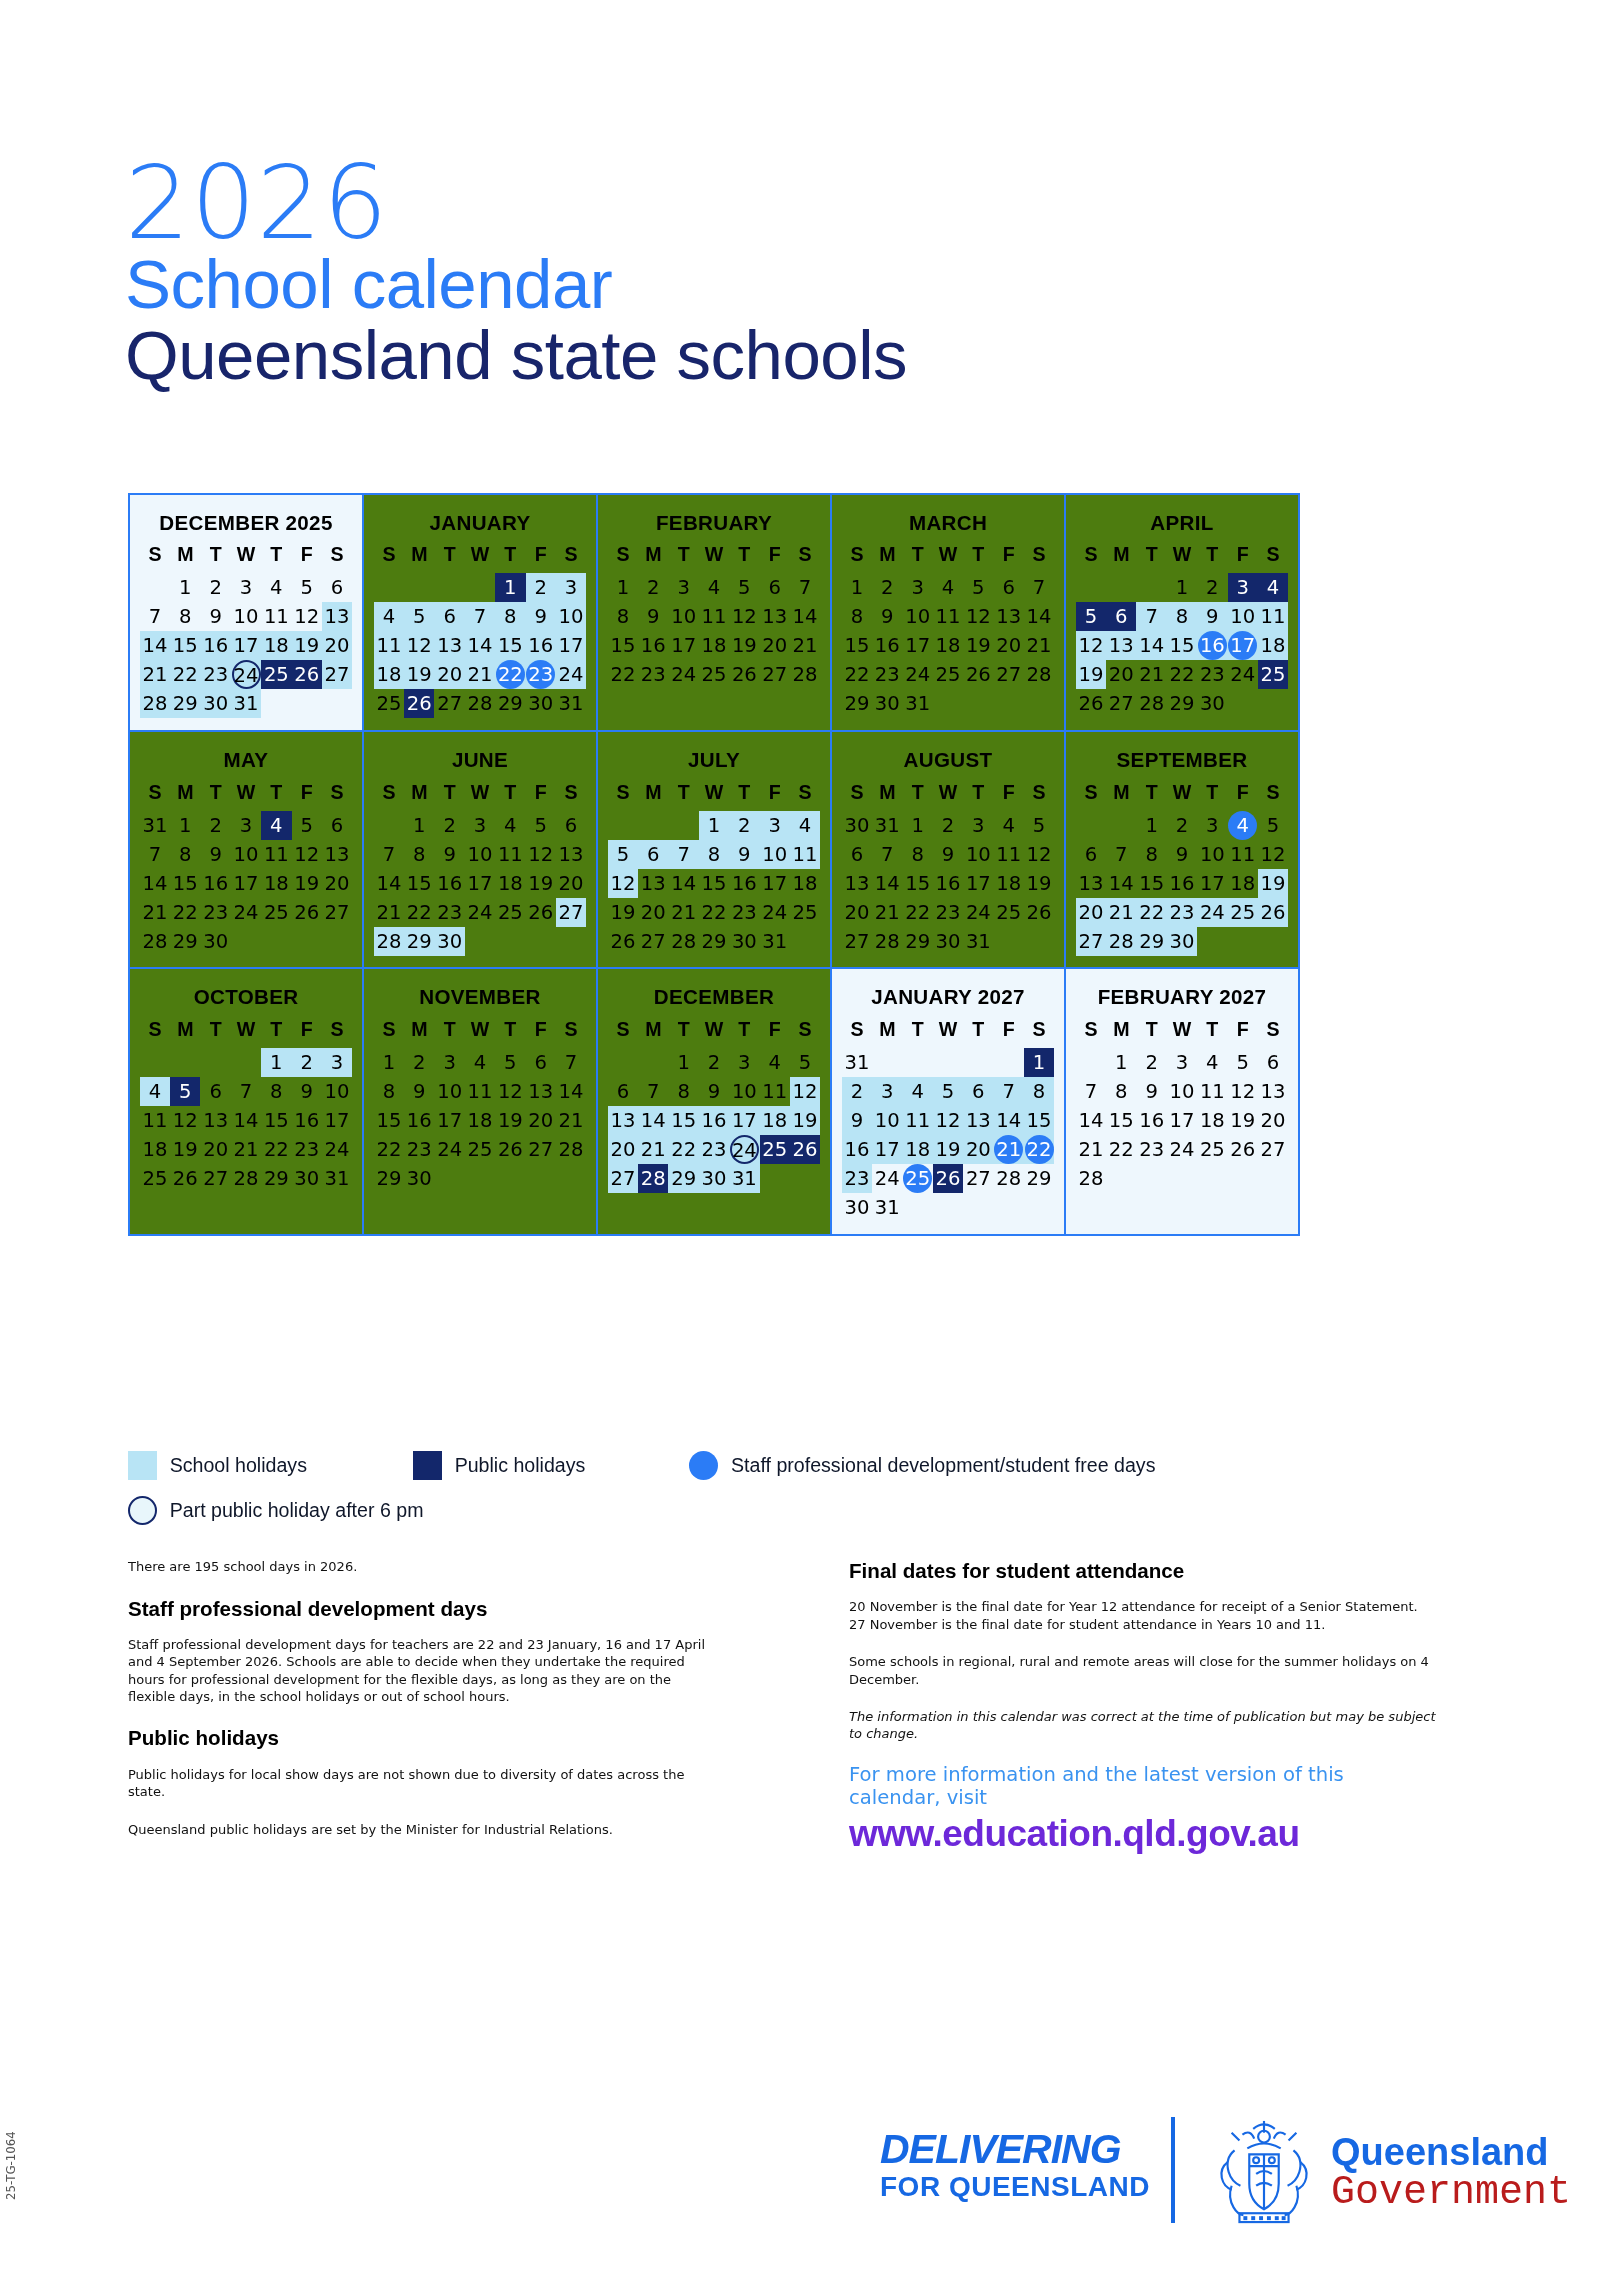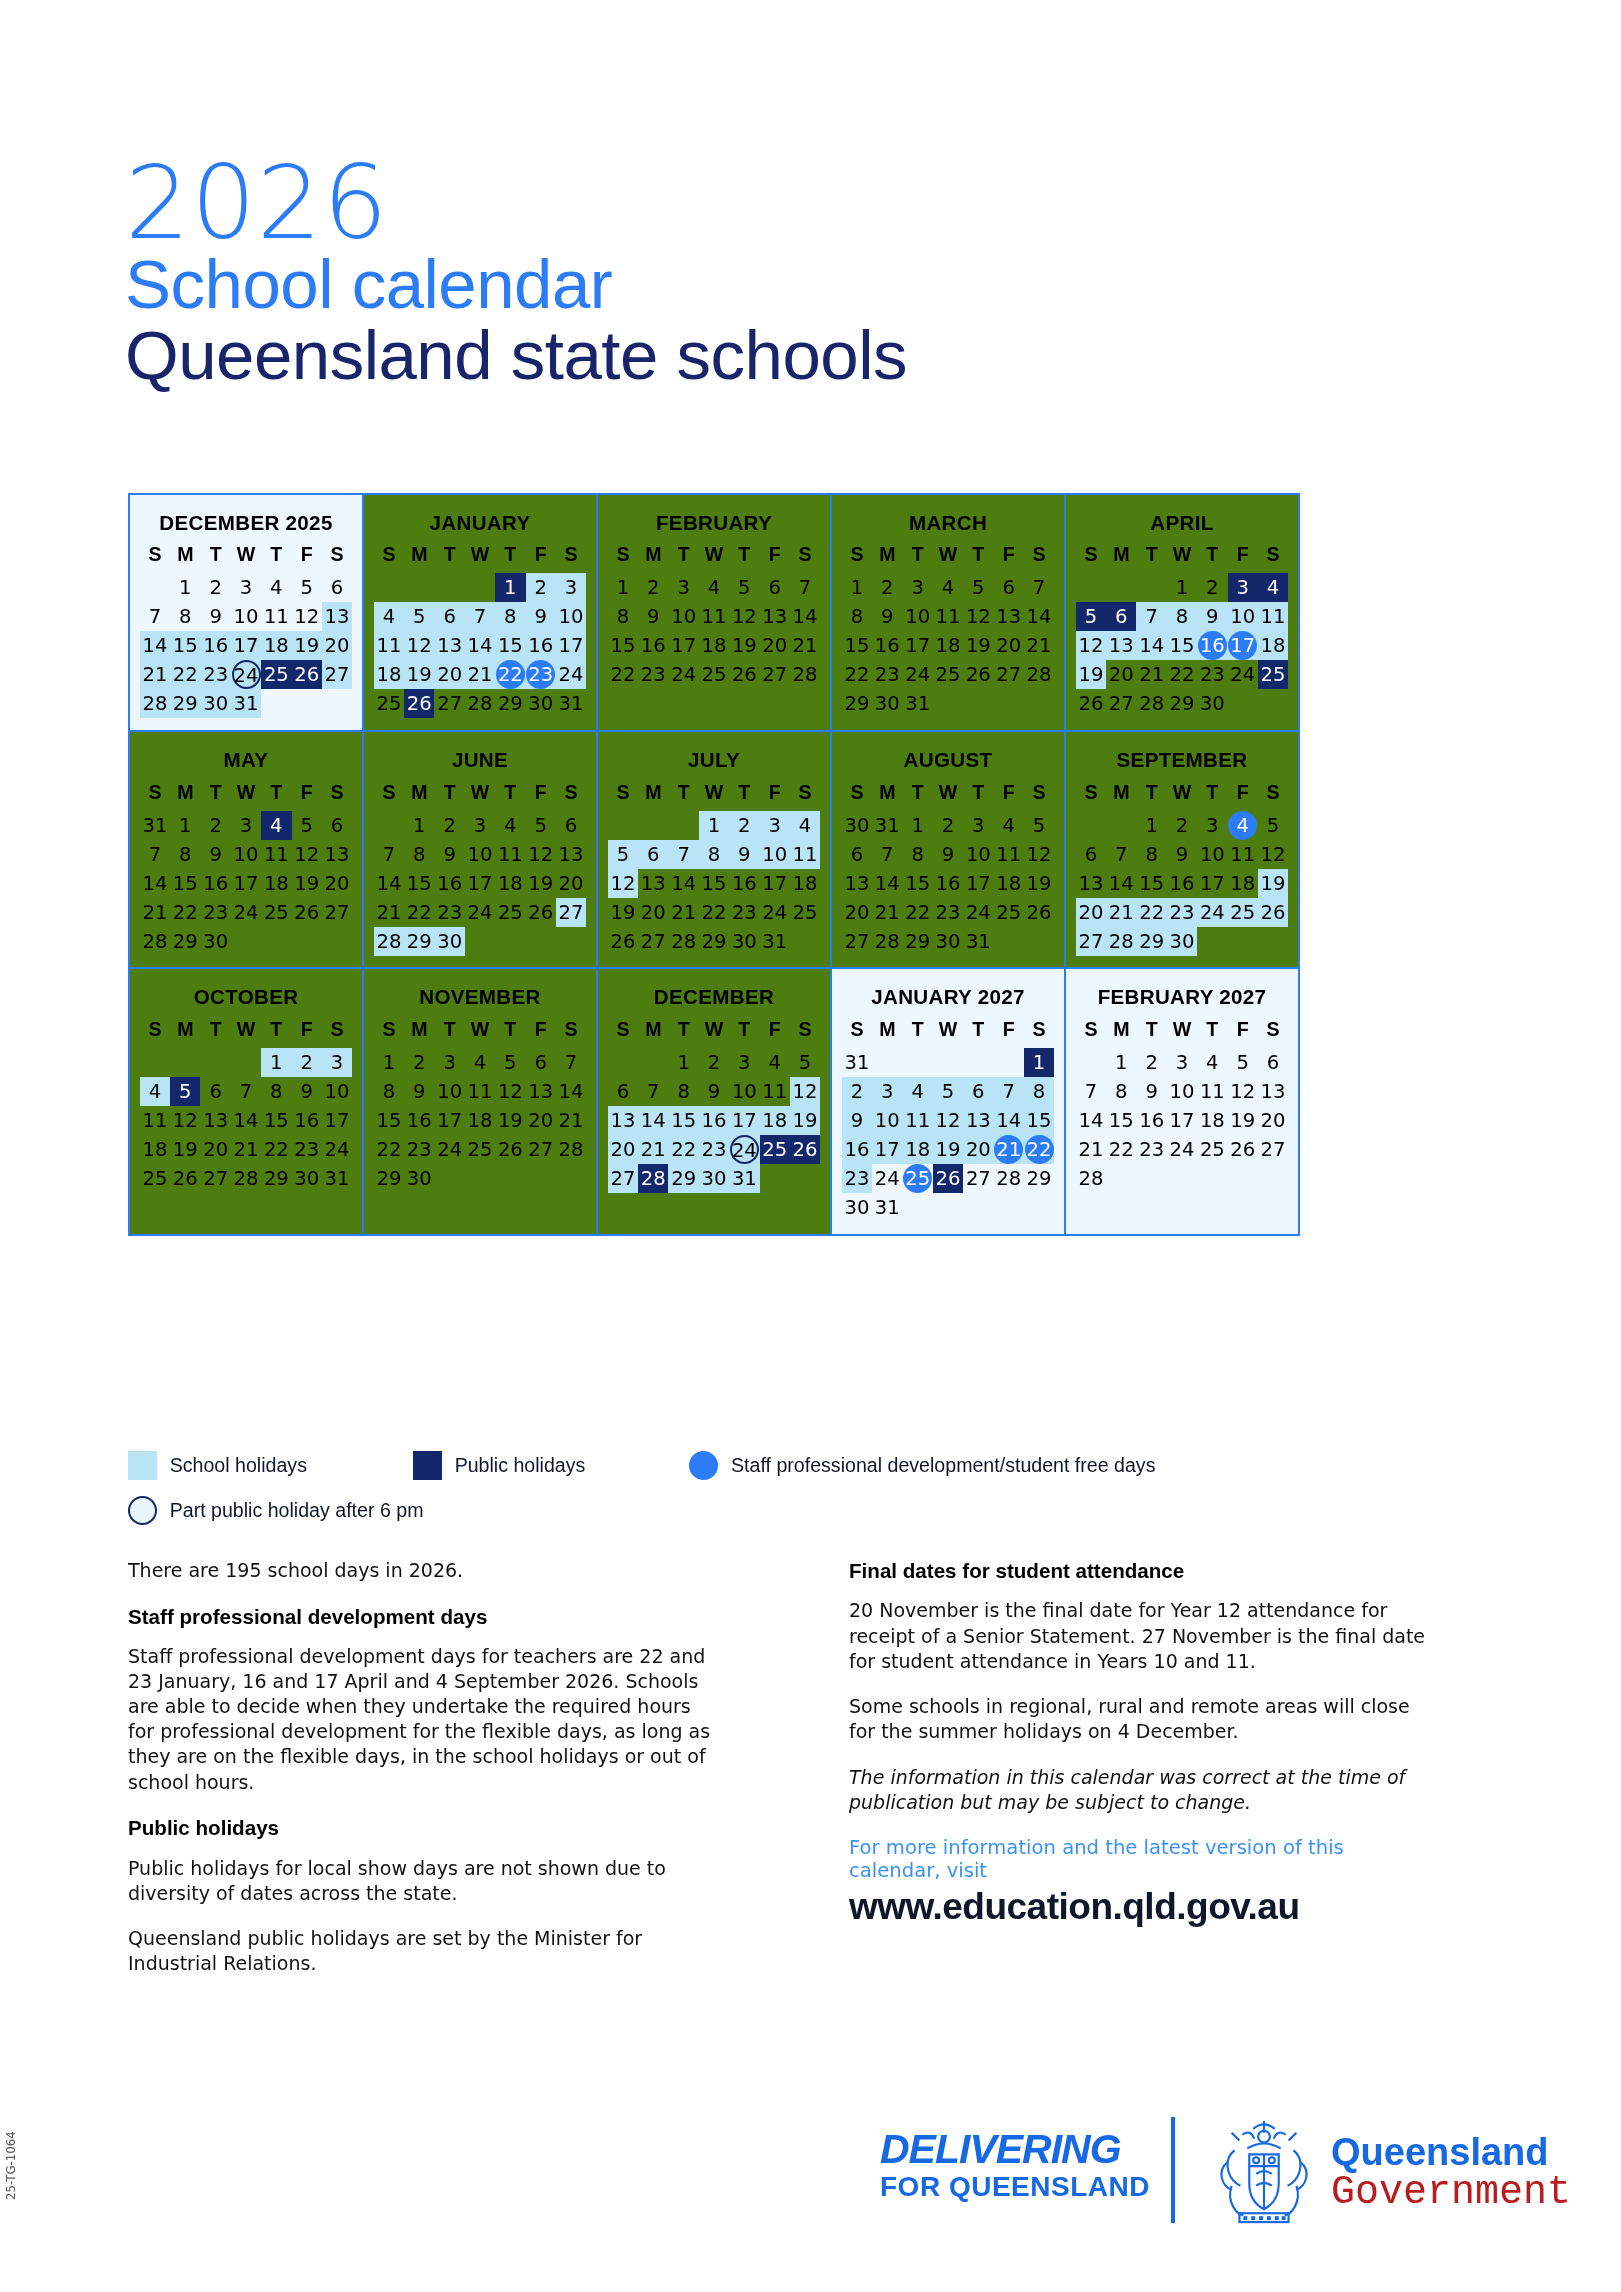--- a/index.html
+++ b/index.html
@@ -106,35 +106,35 @@
   .lsw.pd{background:#2b7cf6;border-radius:50%;}
   .lsw.part{background:#e8f6fb;border:2.9px solid #13276b;border-radius:50%;box-sizing:border-box;}
   .ltxt{font-size:19.6px;color:#0f172a;white-space:nowrap;}
   .gap1{width:106px;} .gap2{width:104px;}
 
   
   .cols{position:absolute;left:128px;top:1558px;width:1364px;display:flex;}
   .col{width:588px;}
   .col.right{margin-left:133px;}
   .col p{
-    font-size:19px;line-height:1.32;color:#111;margin:0 0 20.6px 0;
+    font-size:13px;line-height:1.32;color:#111;margin:0 0 20.6px 0;
     font-family:"DejaVu Sans", sans-serif;
   }
   .col h3{
     font-size:20.6px;line-height:1.3;color:#000;margin:0 0 13.7px 0;
     font-weight:bold;
     font-family:"Liberation Sans", sans-serif;
   }
   .col p.ital{font-style:italic;}
   .urlline{
     font-size:19.6px;color:#3a93f0;margin:17.6px 0 3.9px 0;
     font-family:"DejaVu Sans", sans-serif;
   }
   .urlbig{
-    font-size:37px;color:#0f172a;font-weight:bold;letter-spacing:-0.5px;
+    font-size:37px;color:#6d28d9;font-weight:bold;letter-spacing:-0.5px;
     font-family:"Liberation Sans", sans-serif;
   }
 
   
   .footer{position:absolute;left:0;top:2107px;width:1504px;height:147px;}
   .delivering{position:absolute;left:880px;top:21.6px;text-align:left;}
   .delivering .d1{
     font-size:41px;font-weight:bold;font-style:italic;color:#1668e3;
     letter-spacing:-1px;line-height:1;
     font-family:"Liberation Sans", sans-serif;

